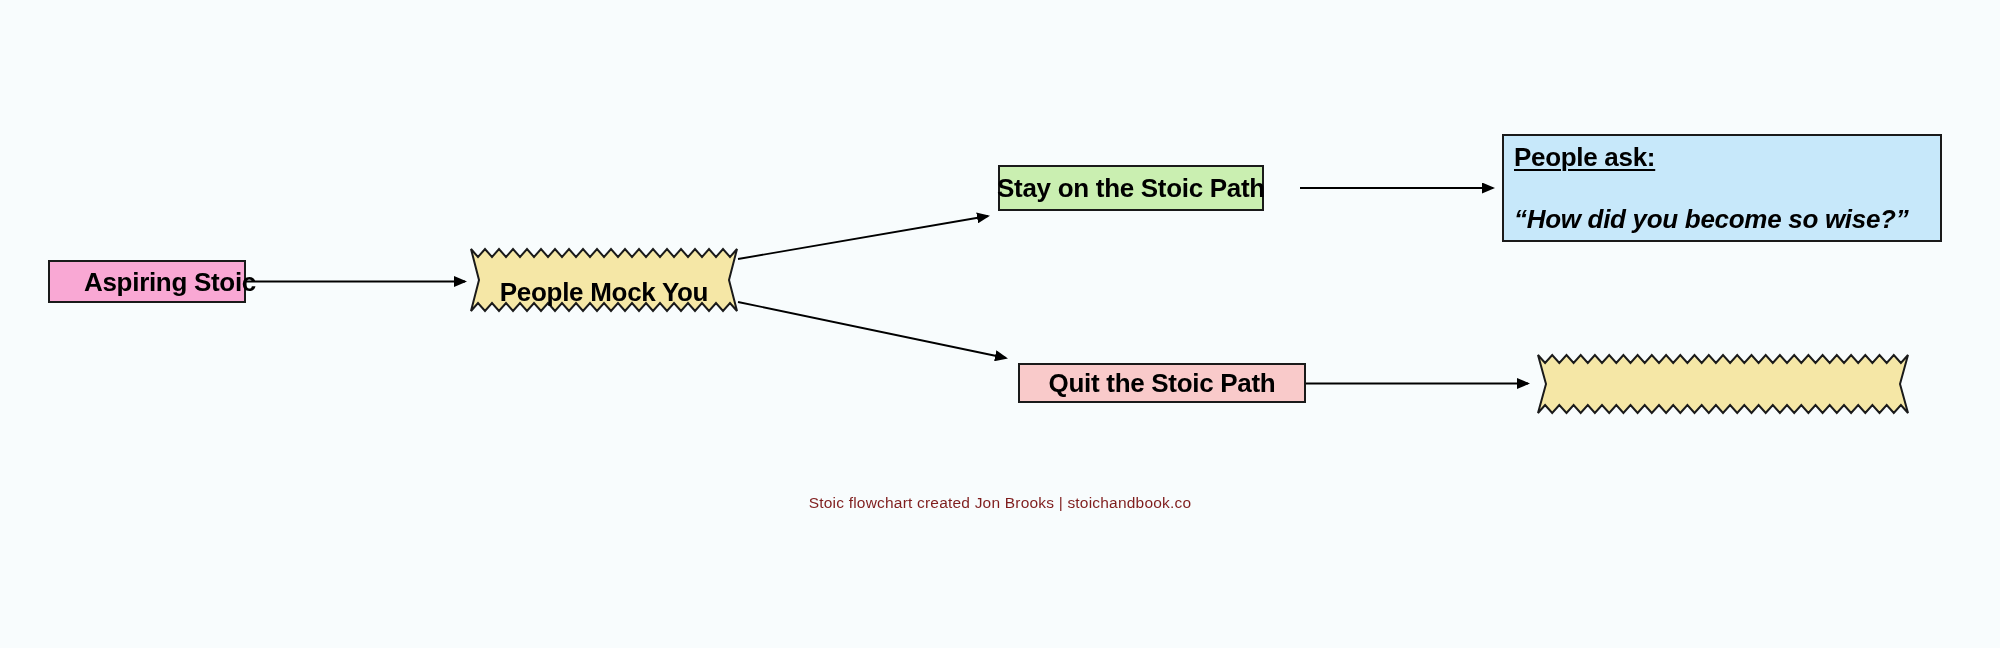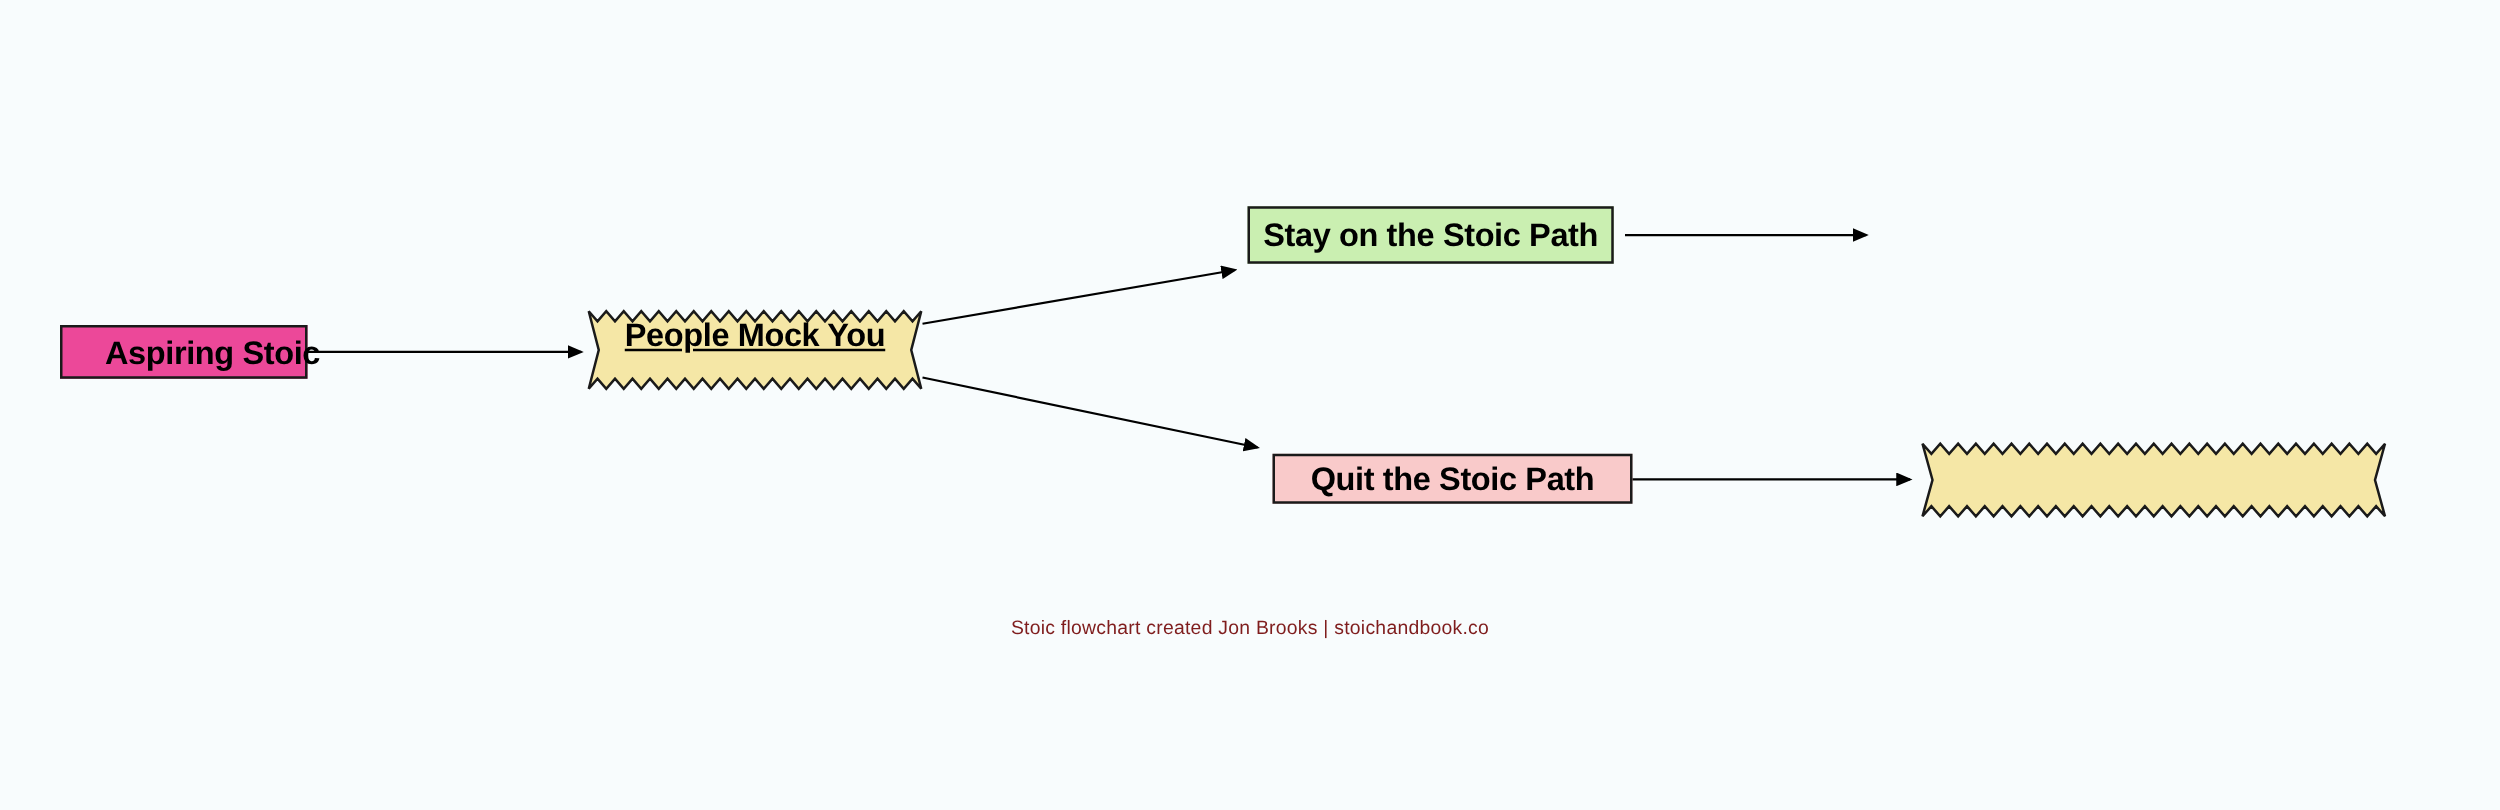--- a/index.html
+++ b/index.html
@@ -24,37 +24,37 @@
     font-weight: 700;
     font-size: 26px;
     color: #000;
     letter-spacing: -0.3px;
     white-space: nowrap;
     box-sizing: border-box;
     line-height: 1;
   }
   .rect-node { border: 2px solid #1a1a1a; }
   #node-aspiring { left: 48px;  top: 260px; width: 198px; height: 43px; }
-  #node-stay     { left: 998px; top: 165px; width: 293px; height: 46px; }
+  #node-stay     { left: 998px; top: 165px; width: 266px; height: 46px; }
   #node-quit     { left: 1018px; top: 363px; width: 288px; height: 40px; }
   #node-ask {
     left: 1502px; top: 134px; width: 440px; height: 108px;
     flex-direction: column;
     align-items: flex-start;
     justify-content: space-between;
     padding: 8px 10px;
   }
   .ask-heading {
     text-decoration: underline;
     text-decoration-thickness: 2px;
     text-underline-offset: 3px;
   }
   .ask-quote { font-style: italic; }
   
-  #node-mock1 { left: 471px;  top: 237px; width: 266px; height: 62px; text-decoration: underline; }
+  #node-mock1 { left: 471px;  top: 261px; width: 266px; height: 62px; }
   #node-mock2 { left: 1538px; top: 355px; width: 370px; height: 58px; }
   #footer {
     position: absolute;
     left: 0; top: 494px;
     width: 2000px;
     text-align: center;
     font-size: 15.5px;
     letter-spacing: 0.2px;
     font-weight: 400;
   }
@@ -72,32 +72,36 @@
       </defs>
       <polygon points="471.0,249.0 478.0,257.0 485.0,249.0 492.0,257.0 499.0,249.0 506.0,257.0 513.0,249.0 520.0,257.0 527.0,249.0 534.0,257.0 541.0,249.0 548.0,257.0 555.0,249.0 562.0,257.0 569.0,249.0 576.0,257.0 583.0,249.0 590.0,257.0 597.0,249.0 604.0,257.0 611.0,249.0 618.0,257.0 625.0,249.0 632.0,257.0 639.0,249.0 646.0,257.0 653.0,249.0 660.0,257.0 667.0,249.0 674.0,257.0 681.0,249.0 688.0,257.0 695.0,249.0 702.0,257.0 709.0,249.0 716.0,257.0 723.0,249.0 730.0,257.0 737.0,249.0 729.0,280.0 737.0,311.0 730.0,303.0 723.0,311.0 716.0,303.0 709.0,311.0 702.0,303.0 695.0,311.0 688.0,303.0 681.0,311.0 674.0,303.0 667.0,311.0 660.0,303.0 653.0,311.0 646.0,303.0 639.0,311.0 632.0,303.0 625.0,311.0 618.0,303.0 611.0,311.0 604.0,303.0 597.0,311.0 590.0,303.0 583.0,311.0 576.0,303.0 569.0,311.0 562.0,303.0 555.0,311.0 548.0,303.0 541.0,311.0 534.0,303.0 527.0,311.0 520.0,303.0 513.0,311.0 506.0,303.0 499.0,311.0 492.0,303.0 485.0,311.0 478.0,303.0 471.0,311.0 479.0,280.0" fill="#f5e7a6" stroke="#1a1a1a" stroke-width="2" stroke-linejoin="miter"></polygon>
       <polygon points="1538.0,355.0 1545.1,363.0 1552.2,355.0 1559.3,363.0 1566.5,355.0 1573.6,363.0 1580.7,355.0 1587.8,363.0 1594.9,355.0 1602.0,363.0 1609.2,355.0 1616.3,363.0 1623.4,355.0 1630.5,363.0 1637.6,355.0 1644.7,363.0 1651.8,355.0 1659.0,363.0 1666.1,355.0 1673.2,363.0 1680.3,355.0 1687.4,363.0 1694.5,355.0 1701.7,363.0 1708.8,355.0 1715.9,363.0 1723.0,355.0 1730.1,363.0 1737.2,355.0 1744.3,363.0 1751.5,355.0 1758.6,363.0 1765.7,355.0 1772.8,363.0 1779.9,355.0 1787.0,363.0 1794.2,355.0 1801.3,363.0 1808.4,355.0 1815.5,363.0 1822.6,355.0 1829.7,363.0 1836.8,355.0 1844.0,363.0 1851.1,355.0 1858.2,363.0 1865.3,355.0 1872.4,363.0 1879.5,355.0 1886.7,363.0 1893.8,355.0 1900.9,363.0 1908.0,355.0 1900.0,384.0 1908.0,413.0 1900.9,405.0 1893.8,413.0 1886.7,405.0 1879.5,413.0 1872.4,405.0 1865.3,413.0 1858.2,405.0 1851.1,413.0 1844.0,405.0 1836.8,413.0 1829.7,405.0 1822.6,413.0 1815.5,405.0 1808.4,413.0 1801.3,405.0 1794.2,413.0 1787.0,405.0 1779.9,413.0 1772.8,405.0 1765.7,413.0 1758.6,405.0 1751.5,413.0 1744.3,405.0 1737.2,413.0 1730.1,405.0 1723.0,413.0 1715.9,405.0 1708.8,413.0 1701.7,405.0 1694.5,413.0 1687.4,405.0 1680.3,413.0 1673.2,405.0 1666.1,413.0 1659.0,405.0 1651.8,413.0 1644.7,405.0 1637.6,413.0 1630.5,405.0 1623.4,413.0 1616.3,405.0 1609.2,413.0 1602.0,405.0 1594.9,413.0 1587.8,405.0 1580.7,413.0 1573.6,405.0 1566.5,413.0 1559.3,405.0 1552.2,413.0 1545.1,405.0 1538.0,413.0 1546.0,384.0" fill="#f5e7a6" stroke="#1a1a1a" stroke-width="2" stroke-linejoin="miter"></polygon>
       <line x1="246" y1="281.5" x2="465" y2="281.5" stroke="#000000" stroke-width="1.8" marker-end="url(#arrowhead)"></line>
       <line x1="738" y1="259" x2="988" y2="216" stroke="#000000" stroke-width="1.8" marker-end="url(#arrowhead)"></line>
       <line x1="738" y1="302" x2="1006" y2="358" stroke="#000000" stroke-width="1.8" marker-end="url(#arrowhead)"></line>
       <line x1="1300" y1="188" x2="1493" y2="188" stroke="#000000" stroke-width="1.8" marker-end="url(#arrowhead)"></line>
       <line x1="1274" y1="383.5" x2="1528" y2="383.5" stroke="#000000" stroke-width="1.8" marker-end="url(#arrowhead)"></line>
     </svg>
 
-  <div class="node rect-node" id="node-aspiring" style="background-color: #ec4899; padding-left: 46px;">
+  <div class="node rect-node" id="node-aspiring" style="background-color: #f9a8d4; padding-left: 46px;">
     <span>Aspiring Stoic</span>
   </div>
 
   <div class="node" id="node-mock1">
     <span>People Mock You</span>
   </div>
 
   <div class="node rect-node" id="node-stay" style="background-color: rgb(202, 239, 177);">
     <span>Stay on the Stoic Path</span>
   </div>
 
   <div class="node rect-node" id="node-quit" style="background-color: rgb(249, 202, 202);">
     <span>Quit the Stoic Path</span>
   </div>
 
+  <div class="node rect-node" id="node-ask" style="background-color: rgb(199, 232, 250);">
+    <span class="ask-heading">People ask:</span>
+    <span class="ask-quote">“How did you become so wise?”</span>
+  </div>
 
 
   <div id="footer" style="color: #7f1d1d;">Stoic flowchart created Jon Brooks | stoichandbook.co</div>
 </div>
 
 </body></html>

